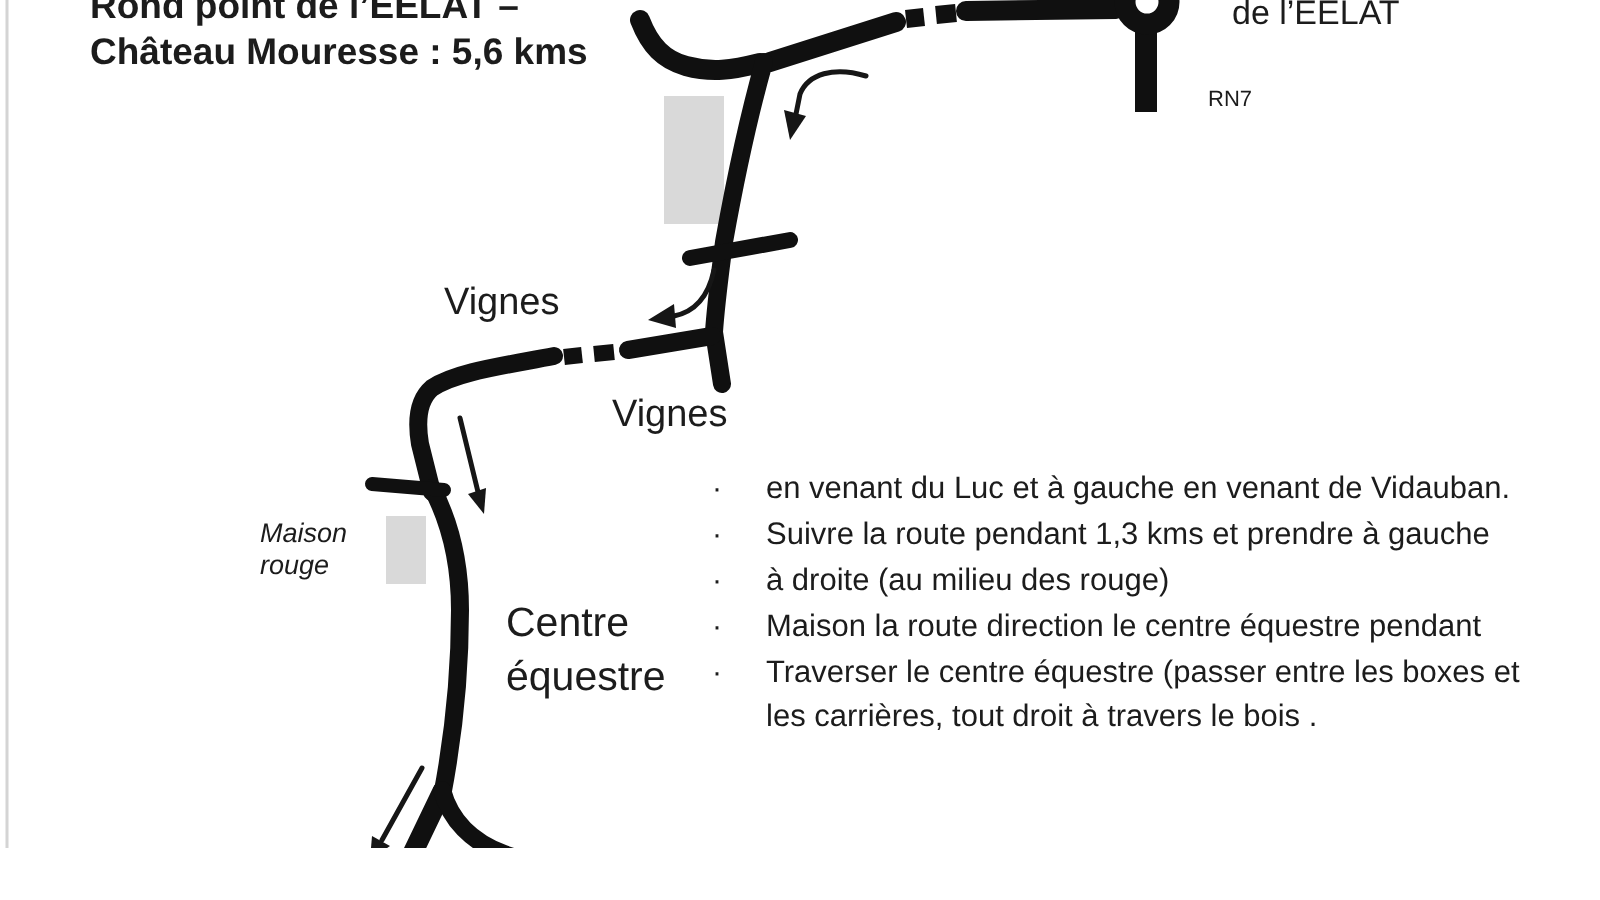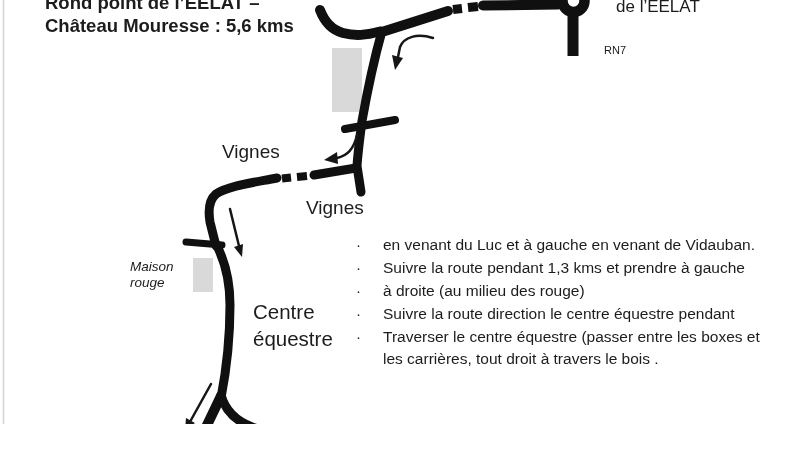--- a/index.html
+++ b/index.html
@@ -113,21 +113,21 @@
     </div>
     <div class="dir-item">
       <span class="dir-bullet">·</span>
       <span class="dir-lines">
         <div>à droite (au milieu des rouge)</div>
       </span>
     </div>
     <div class="dir-item">
       <span class="dir-bullet">·</span>
       <span class="dir-lines">
-        <div>Suivre la route direction le centre équestre pendant</div>
+        <div>Maison la route direction le centre équestre pendant</div>
       </span>
     </div>
     <div class="dir-item">
       <span class="dir-bullet">·</span>
       <span class="dir-lines">
         <div>Traverser le centre équestre (passer entre les boxes et</div>
         <div>les carrières, tout droit à travers le bois .</div>
       </span>
     </div>
   </div>

